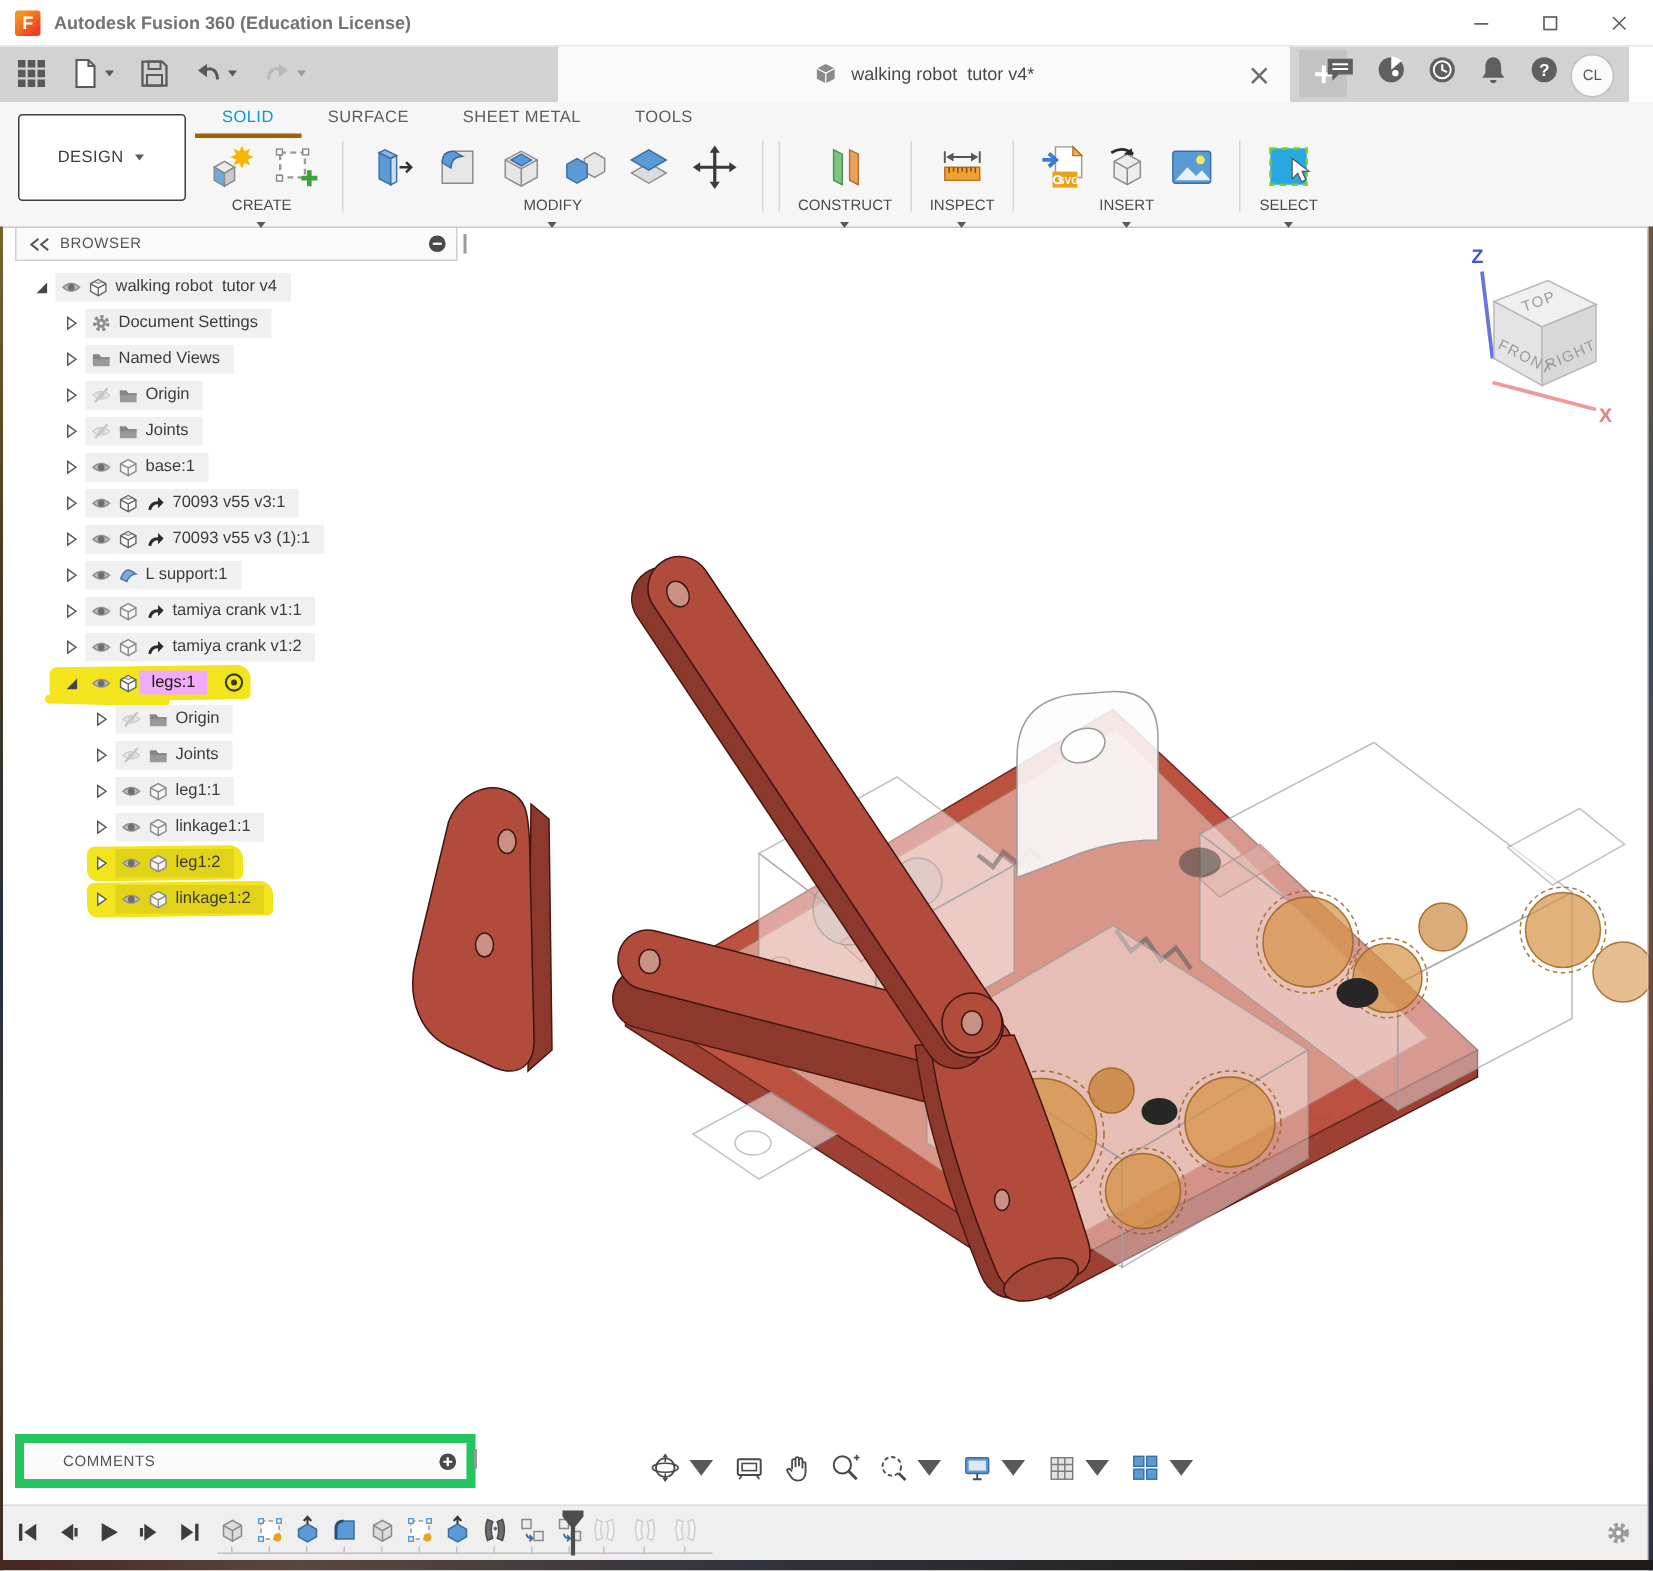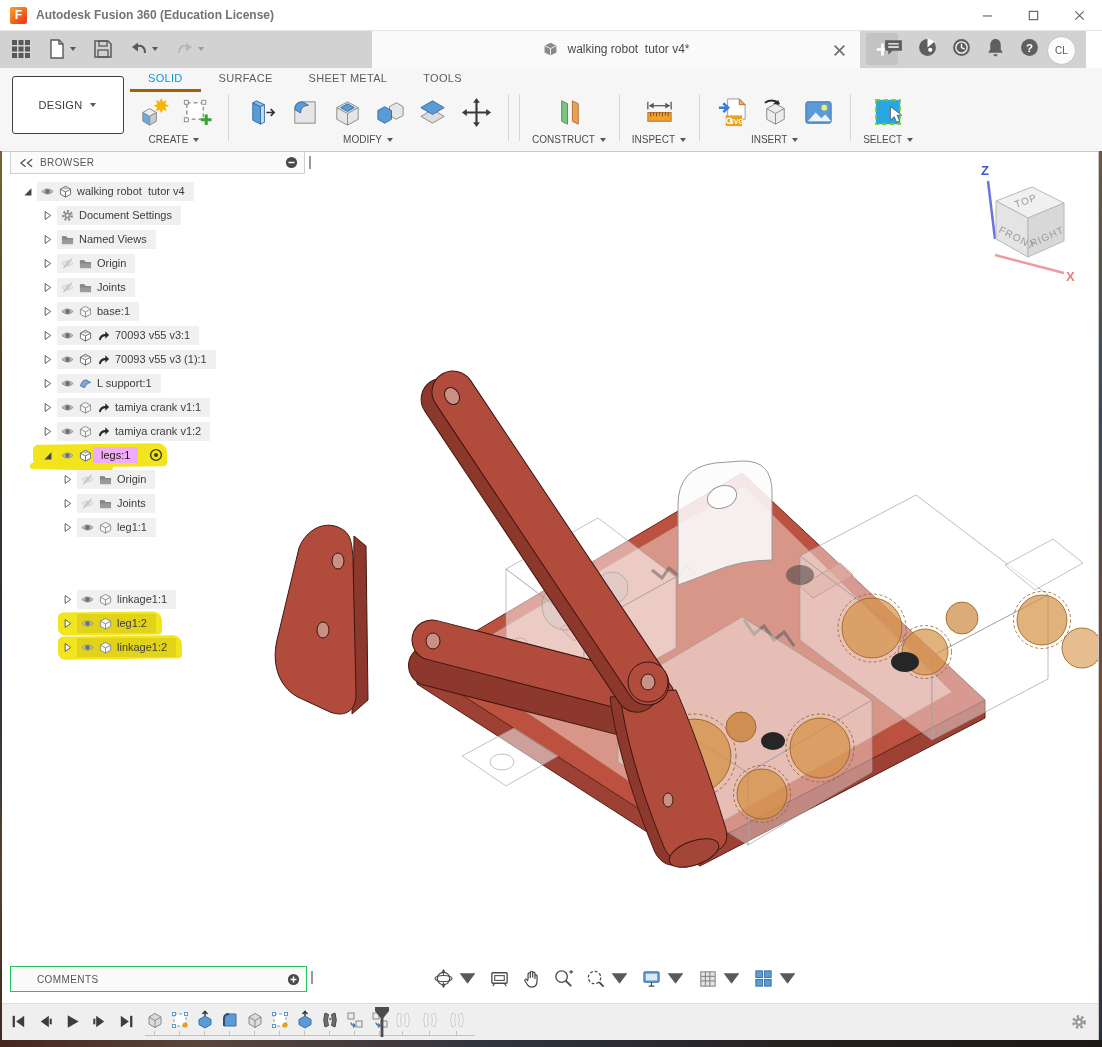--- a/index.html
+++ b/index.html
@@ -46,21 +46,21 @@
               border:1px solid #404040;border-radius:3px;display:flex;align-items:center;
               justify-content:center;gap:7px;font-size:11px;color:#3b3b3b;letter-spacing:.3px;}
   .tabs-row{position:absolute;left:130px;top:0;height:21px;display:flex;}
   .rtab{padding:4px 18px 0 18px;font-size:11px;color:#5c5c5c;letter-spacing:.3px;height:17px;}
   .rtab.active{color:#0a96d7;border-bottom:3px solid #a16207;}
   .groups-row{position:absolute;left:126px;top:23px;height:58px;display:flex;align-items:stretch;}
   .grp{display:flex;flex-direction:column;align-items:center;padding:0 7px;}
   .grp-icons{display:flex;align-items:center;height:42px;gap:3px;}
   .rib-btn{width:40px;height:40px;display:flex;align-items:center;justify-content:center;border-radius:2px;}
   .rib-btn .icn{width:33px;height:33px;}
-  .grp-label{font-size:10px;color:#4c4c4c;display:flex;align-items:center;gap:4px;padding-top:1px;}
+  .grp-label{font-size:10px;color:#4c4c4c;display:flex;align-items:center;gap:4px;padding-top:1px;flex-direction:column;}
   .sep{width:1px;background:#d6d6d6;margin:3px 5px 8px 5px;}
 
   
   .viewport{position:absolute;left:0;top:151px;width:1102px;height:852px;background:#fff;overflow:hidden;}
   .model{position:absolute;left:0;top:0;width:1102px;height:852px;}
   .viewcube{position:absolute;right:18px;top:8px;width:130px;height:125px;}
   .viewcube text{font-size:10px;fill:#9b9b9b;letter-spacing:1px;}
   .viewcube .axisZ{fill:#4553cf;font-size:13px;font-weight:bold;}
   .viewcube .axisX{fill:#e97e7e;font-size:13px;font-weight:bold;}
 
@@ -85,21 +85,21 @@
   .tree-row.hl .row-body{background:rgba(0,0,0,0.07);}
   .tree-row.hl-active::before{left:-9px;right:-4px;}
   .tree-row.hl-active::after{content:"";position:absolute;z-index:0;left:-12px;bottom:-3px;width:68%;height:6px;
                              background:#f2e41d;border-radius:3px;transform:rotate(1.4deg);}
   .tree-row.hl-active .row-body{background:transparent;}
   .tree-row.hl-active .tree-label{background:#f0abfc;color:#1c1b00;font-weight:normal;
                                   padding:2px 8px;margin:-2px -4px;}
 
   
   .comments-bar{position:absolute;left:10px;bottom:11px;width:295px;height:24px;background:#fafafa;
-                border:1px solid #22c55e;display:flex;align-items:center;font-size:10px;color:#555;
+                border:6px solid #22c55e;display:flex;align-items:center;font-size:10px;color:#555;
                 letter-spacing:.4px;z-index:10;}
   .comments-bar .hdr-title{flex:1;padding-left:26px;}
 
   
   .navbar{position:absolute;left:433px;bottom:14px;display:flex;align-items:center;gap:11px;z-index:10;}
   .nav-btn{display:flex;align-items:center;gap:3px;}
   .nav-btn .icn{width:21px;height:21px;}
 
   
   .timelinebar{position:absolute;left:0;top:1003px;width:1102px;height:37px;background:#efefef;
@@ -965,21 +965,21 @@
             </span>
             <span class="icn">
               <svg viewBox="0 0 14 14">
                 <path d="M7 1.5 L12.5 4.5 V10 L7 13 L1.5 10 V4.5 Z" fill="#f6f6f6" stroke="#8a8a8a"></path>
                 <path d="M1.5 4.5 L7 7.5 L12.5 4.5 M7 7.5 V13" fill="none" stroke="#8a8a8a"></path>
               </svg>
             </span>
             <span class="tree-label">leg1:1</span>
           </span>
         </div>
-        <div class="tree-row" style="margin-left: 52px; margin-top: 48px;">
+        <div class="tree-row" style="margin-left: 52px;">
           <span class="icn expander">
             <svg viewBox="0 0 14 14">
               <path d="M4 2 L11 7 L4 12 Z" fill="#fff" stroke="#555" stroke-width="1.2"></path>
             </svg>
           </span>
           <span class="row-body">
             <span class="icn eye">
               <svg viewBox="0 0 14 14">
                 <path d="M1 7 Q7 1.5 13 7 Q7 12.5 1 7 Z" fill="#bdbdbd" stroke="#8f8f8f"></path>
                 <circle cx="7" cy="7" r="2.4" fill="#6e6e6e"></circle>

